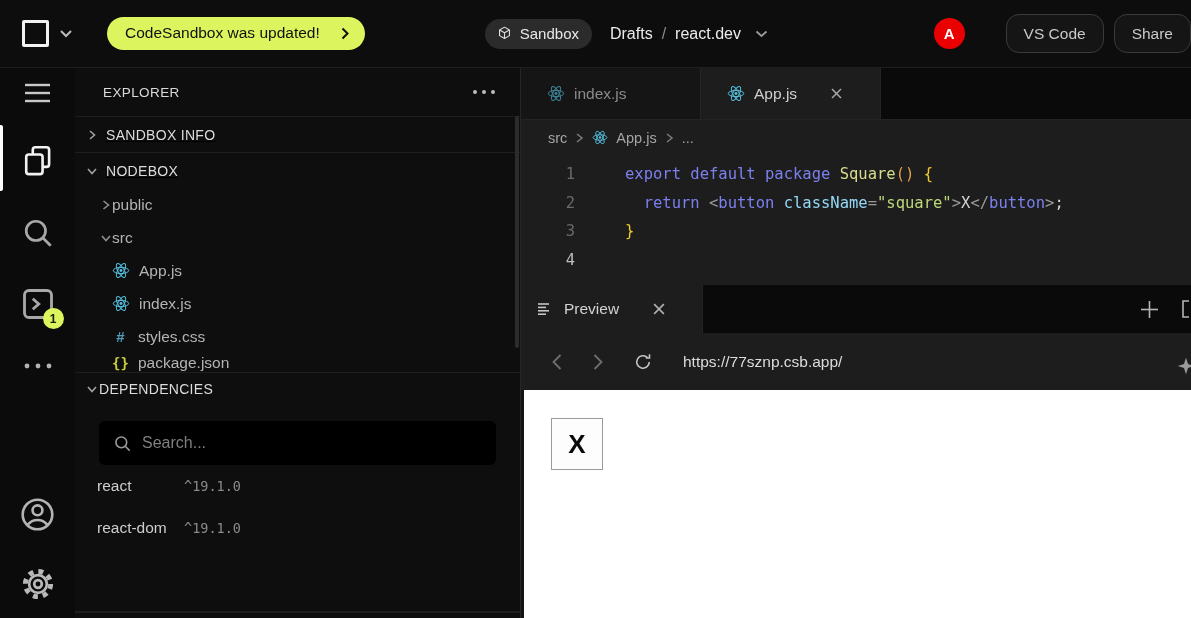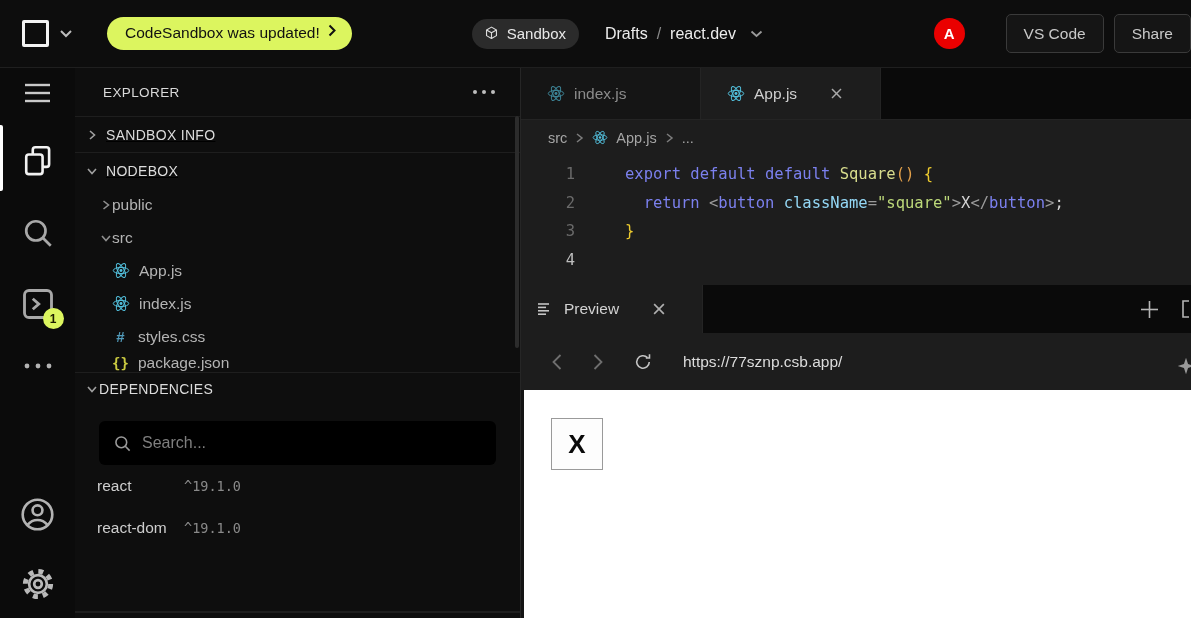--- a/index.html
+++ b/index.html
@@ -7,31 +7,31 @@
               font-family:"Liberation Sans", sans-serif; }
   svg { display:block; }
 
   
   .header { height:68px; background:#0d0d0d; display:flex; align-items:center;
             padding-left:22px; border-bottom:1px solid #1f1f1f; overflow:hidden; position:relative; }
   .logo-box { width:27px; height:27px; border:3px solid #f2f2f2; border-radius:2px; }
   .logo-chev { margin-left:10px; }
   .banner-pill { margin-left:34px; background:var(--lime,#dcf55f); color:#111;
                  border-radius:999px; padding:7px 16px 8px 18px; font-size:15.5px; font-weight:500;
-                 display:flex; gap:8px; white-space:nowrap; }
-  .hdr-center { display:flex; align-items:center; margin-left:120px; gap:22px; }
+                 display:flex; align-items:center; gap:21px; white-space:nowrap; }
+  .hdr-center { display:flex; align-items:center; margin-left:120px; gap:14px; }
   .sandbox-badge { background:#2b2b2b; border-radius:999px; padding:6px 13px 7px 11px;
                    display:flex; align-items:center; gap:7px; color:#e8e8e8; font-size:15px; }
   .hdr-breadcrumb { display:flex; align-items:center; gap:9px; font-size:16px; color:#ececec; margin-left:4px;text-align:center; }
   .hdr-breadcrumb .sep { color:#8a8a8a; }
   .hdr-right { margin-left:auto; display:flex; align-items:center; }
   .avatar { width:31px; height:31px; border-radius:50%; background:var(--avatar,#ea0000); color:#fff;
             font-weight:700; font-size:15px; display:flex; align-items:center; justify-content:center; }
   .hdr-btn { height:39px; border:1px solid #3a3a3a; background:#151515; color:#c9c9c9;
-             border-radius:5px; font-size:15.5px; padding:0 17px; display:flex; align-items:center;
+             border-radius:13px; font-size:15.5px; padding:0 17px; display:flex; align-items:center;
              white-space:nowrap; font-family:inherit; }
   .btn-vscode { margin-left:41px; }
   .btn-share { margin-left:10px; }
 
   
   .main { display:flex; height:550px; }
 
   
   .activitybar { width:75px; background:#0b0b0b; display:flex; flex-direction:column;
                  align-items:center; position:relative; flex:none; }
@@ -357,21 +357,21 @@
         </svg>
       <span>App.js</span>
       <svg width="9" height="12" viewBox="0 0 9 12">
           <polyline points="2,2 7,6 2,10" fill="none" stroke="#7d7d7d" stroke-width="1.5"></polyline>
         </svg>
       <span>...</span>
     </div>
 
     <div class="codearea">
       <div>
-          <div class="code-line"><span class="ln">1</span><span class="lc"><span class="kw">export default </span><span class="kw">default </span><span class="fn">Square</span><span class="paren">()</span><span class="pl"> </span><span class="brace">{</span></span></div>
+          <div class="code-line"><span class="ln">1</span><span class="lc"><span class="kw">export default </span><span class="kw">package </span><span class="fn">Square</span><span class="paren">()</span><span class="pl"> </span><span class="brace">{</span></span></div>
           <div class="code-line"><span class="ln">2</span><span class="lc"><span class="pl">  </span><span class="kw">return </span><span class="pun">&lt;</span><span class="kw">button</span><span class="pl"> </span><span class="attr">className</span><span class="pun">=</span><span class="str">"square"</span><span class="pun">&gt;</span><span class="pl">X</span><span class="pun">&lt;/</span><span class="kw">button</span><span class="pun">&gt;</span><span class="pl">;</span></span></div>
           <div class="code-line"><span class="ln">3</span><span class="lc"><span class="brace">}</span></span></div>
           <div class="code-line"><span class="ln active">4</span><span class="lc"></span></div>
         </div>
     </div>
 
     <div class="pv-tabrow">
       <div class="pv-tab">
         <svg width="16" height="14" viewBox="0 0 16 14">
             <g stroke="#c5c5c5" stroke-width="1.6">

